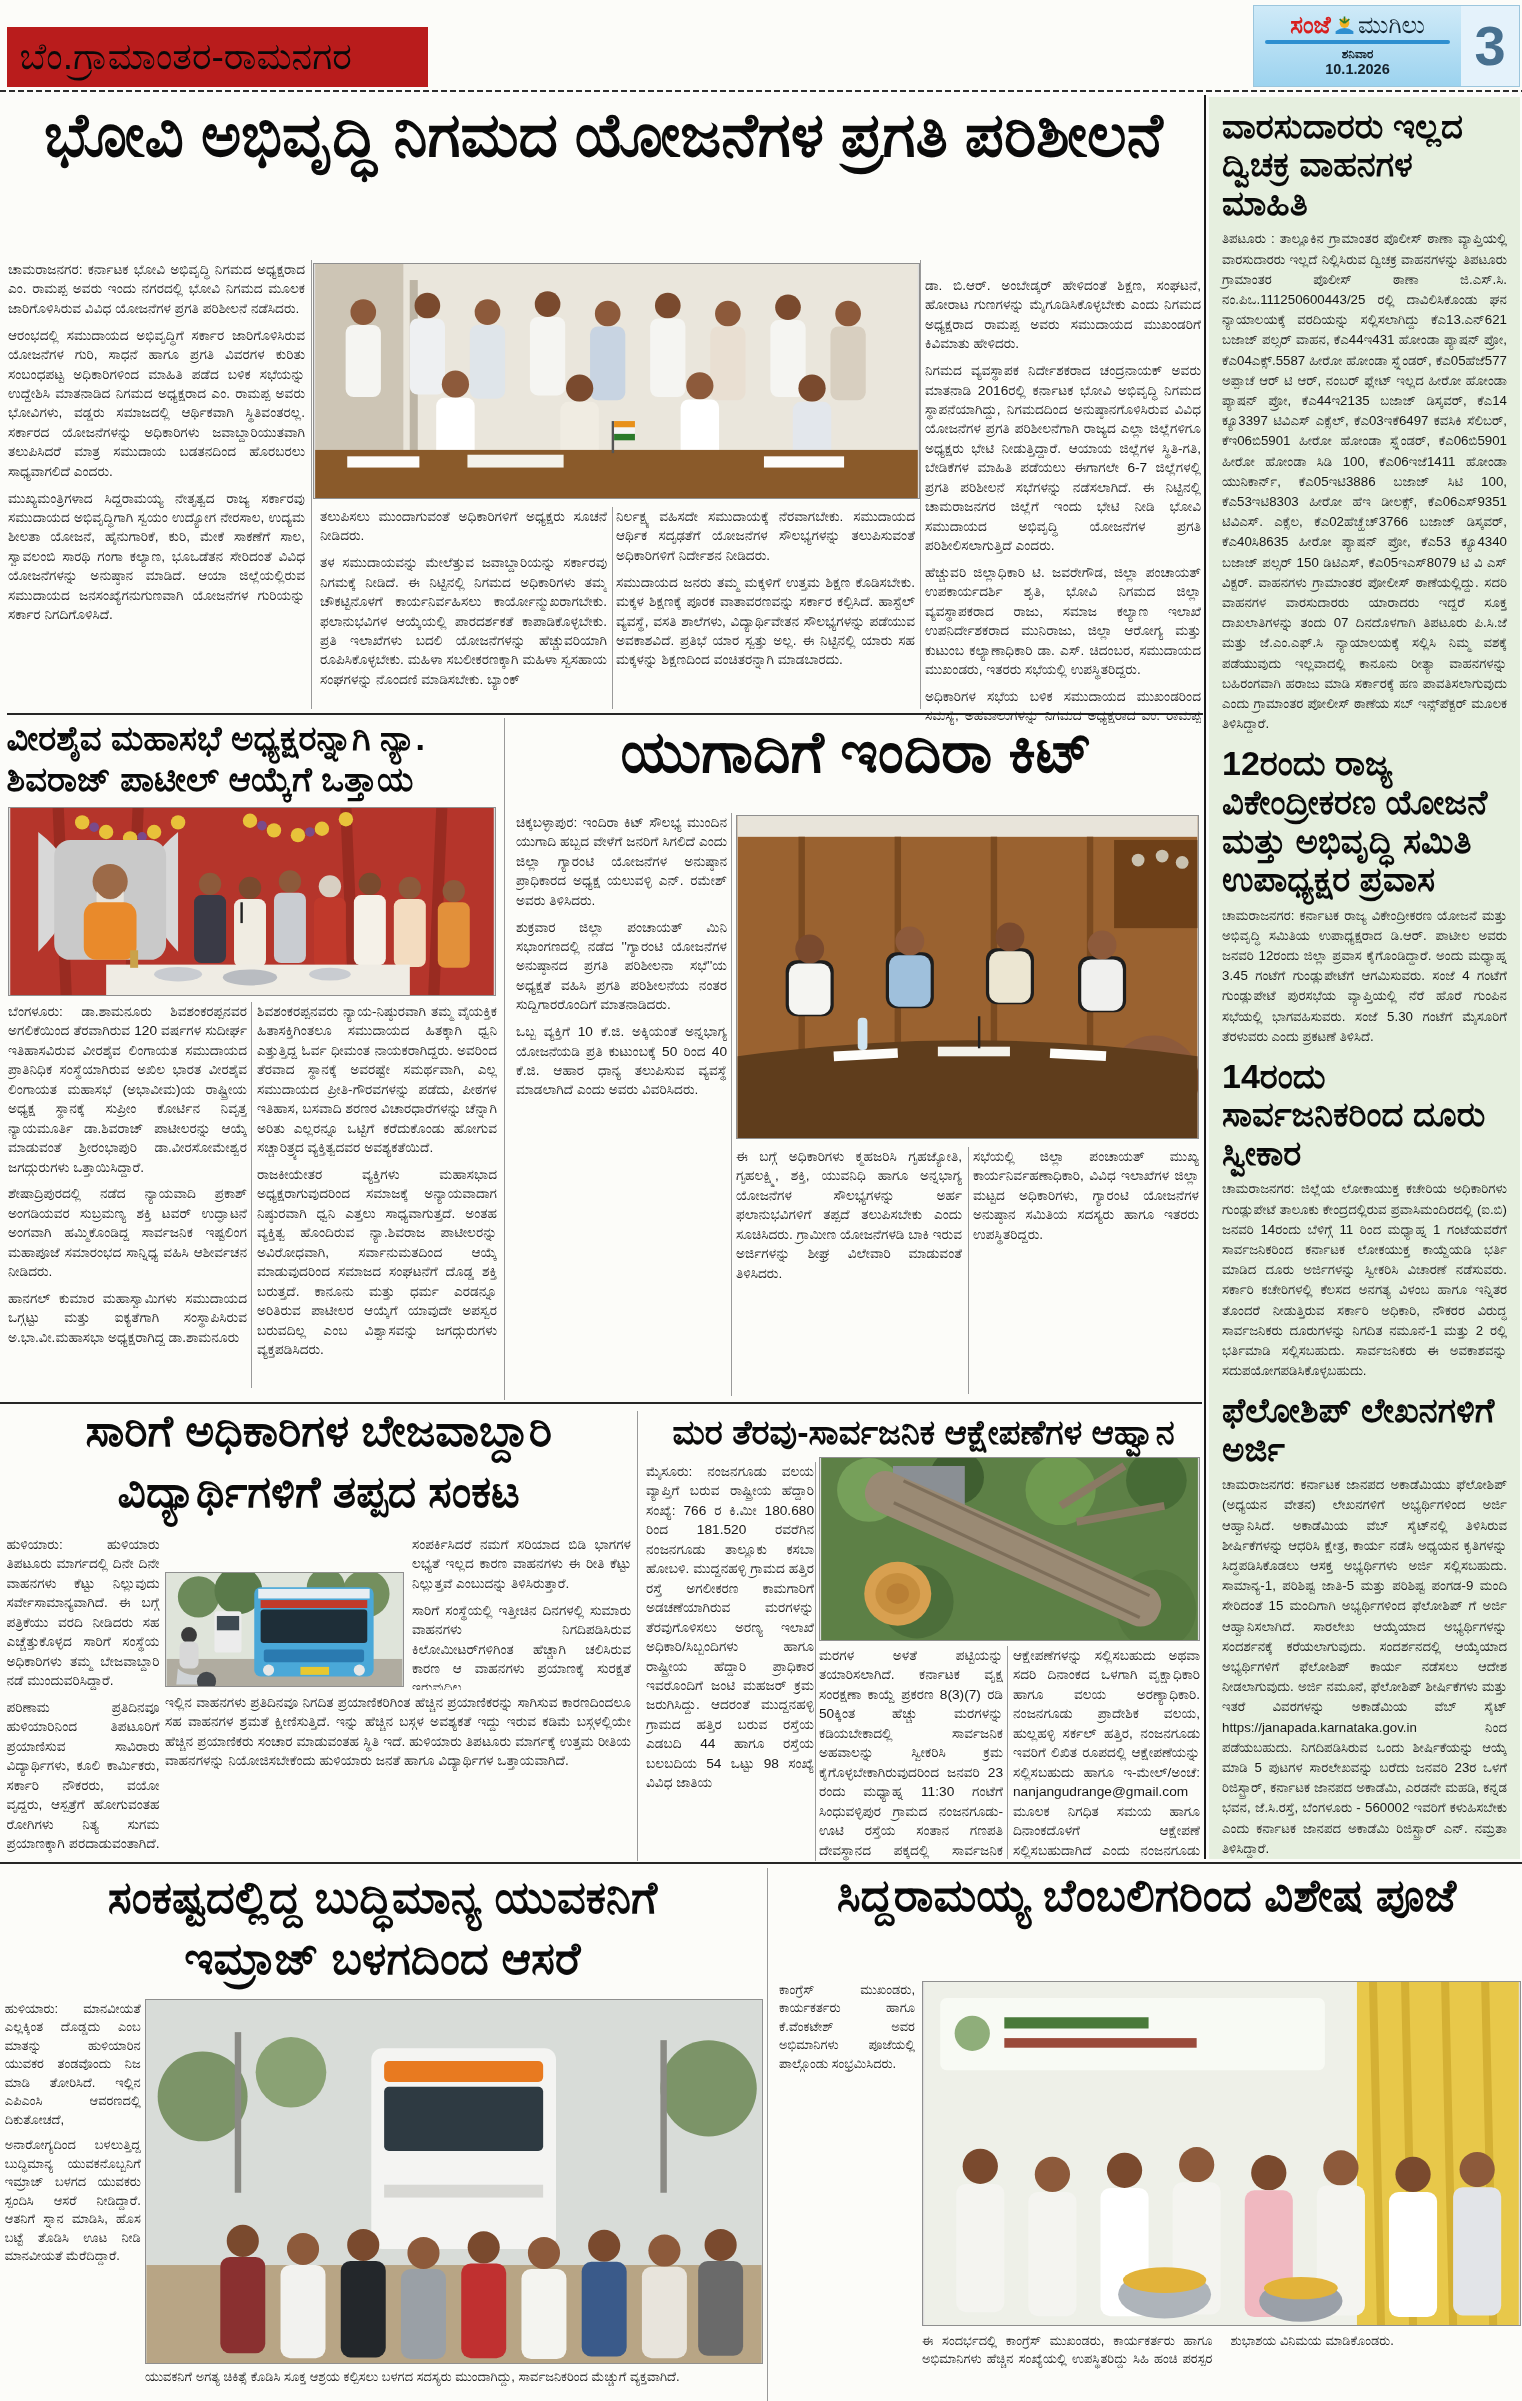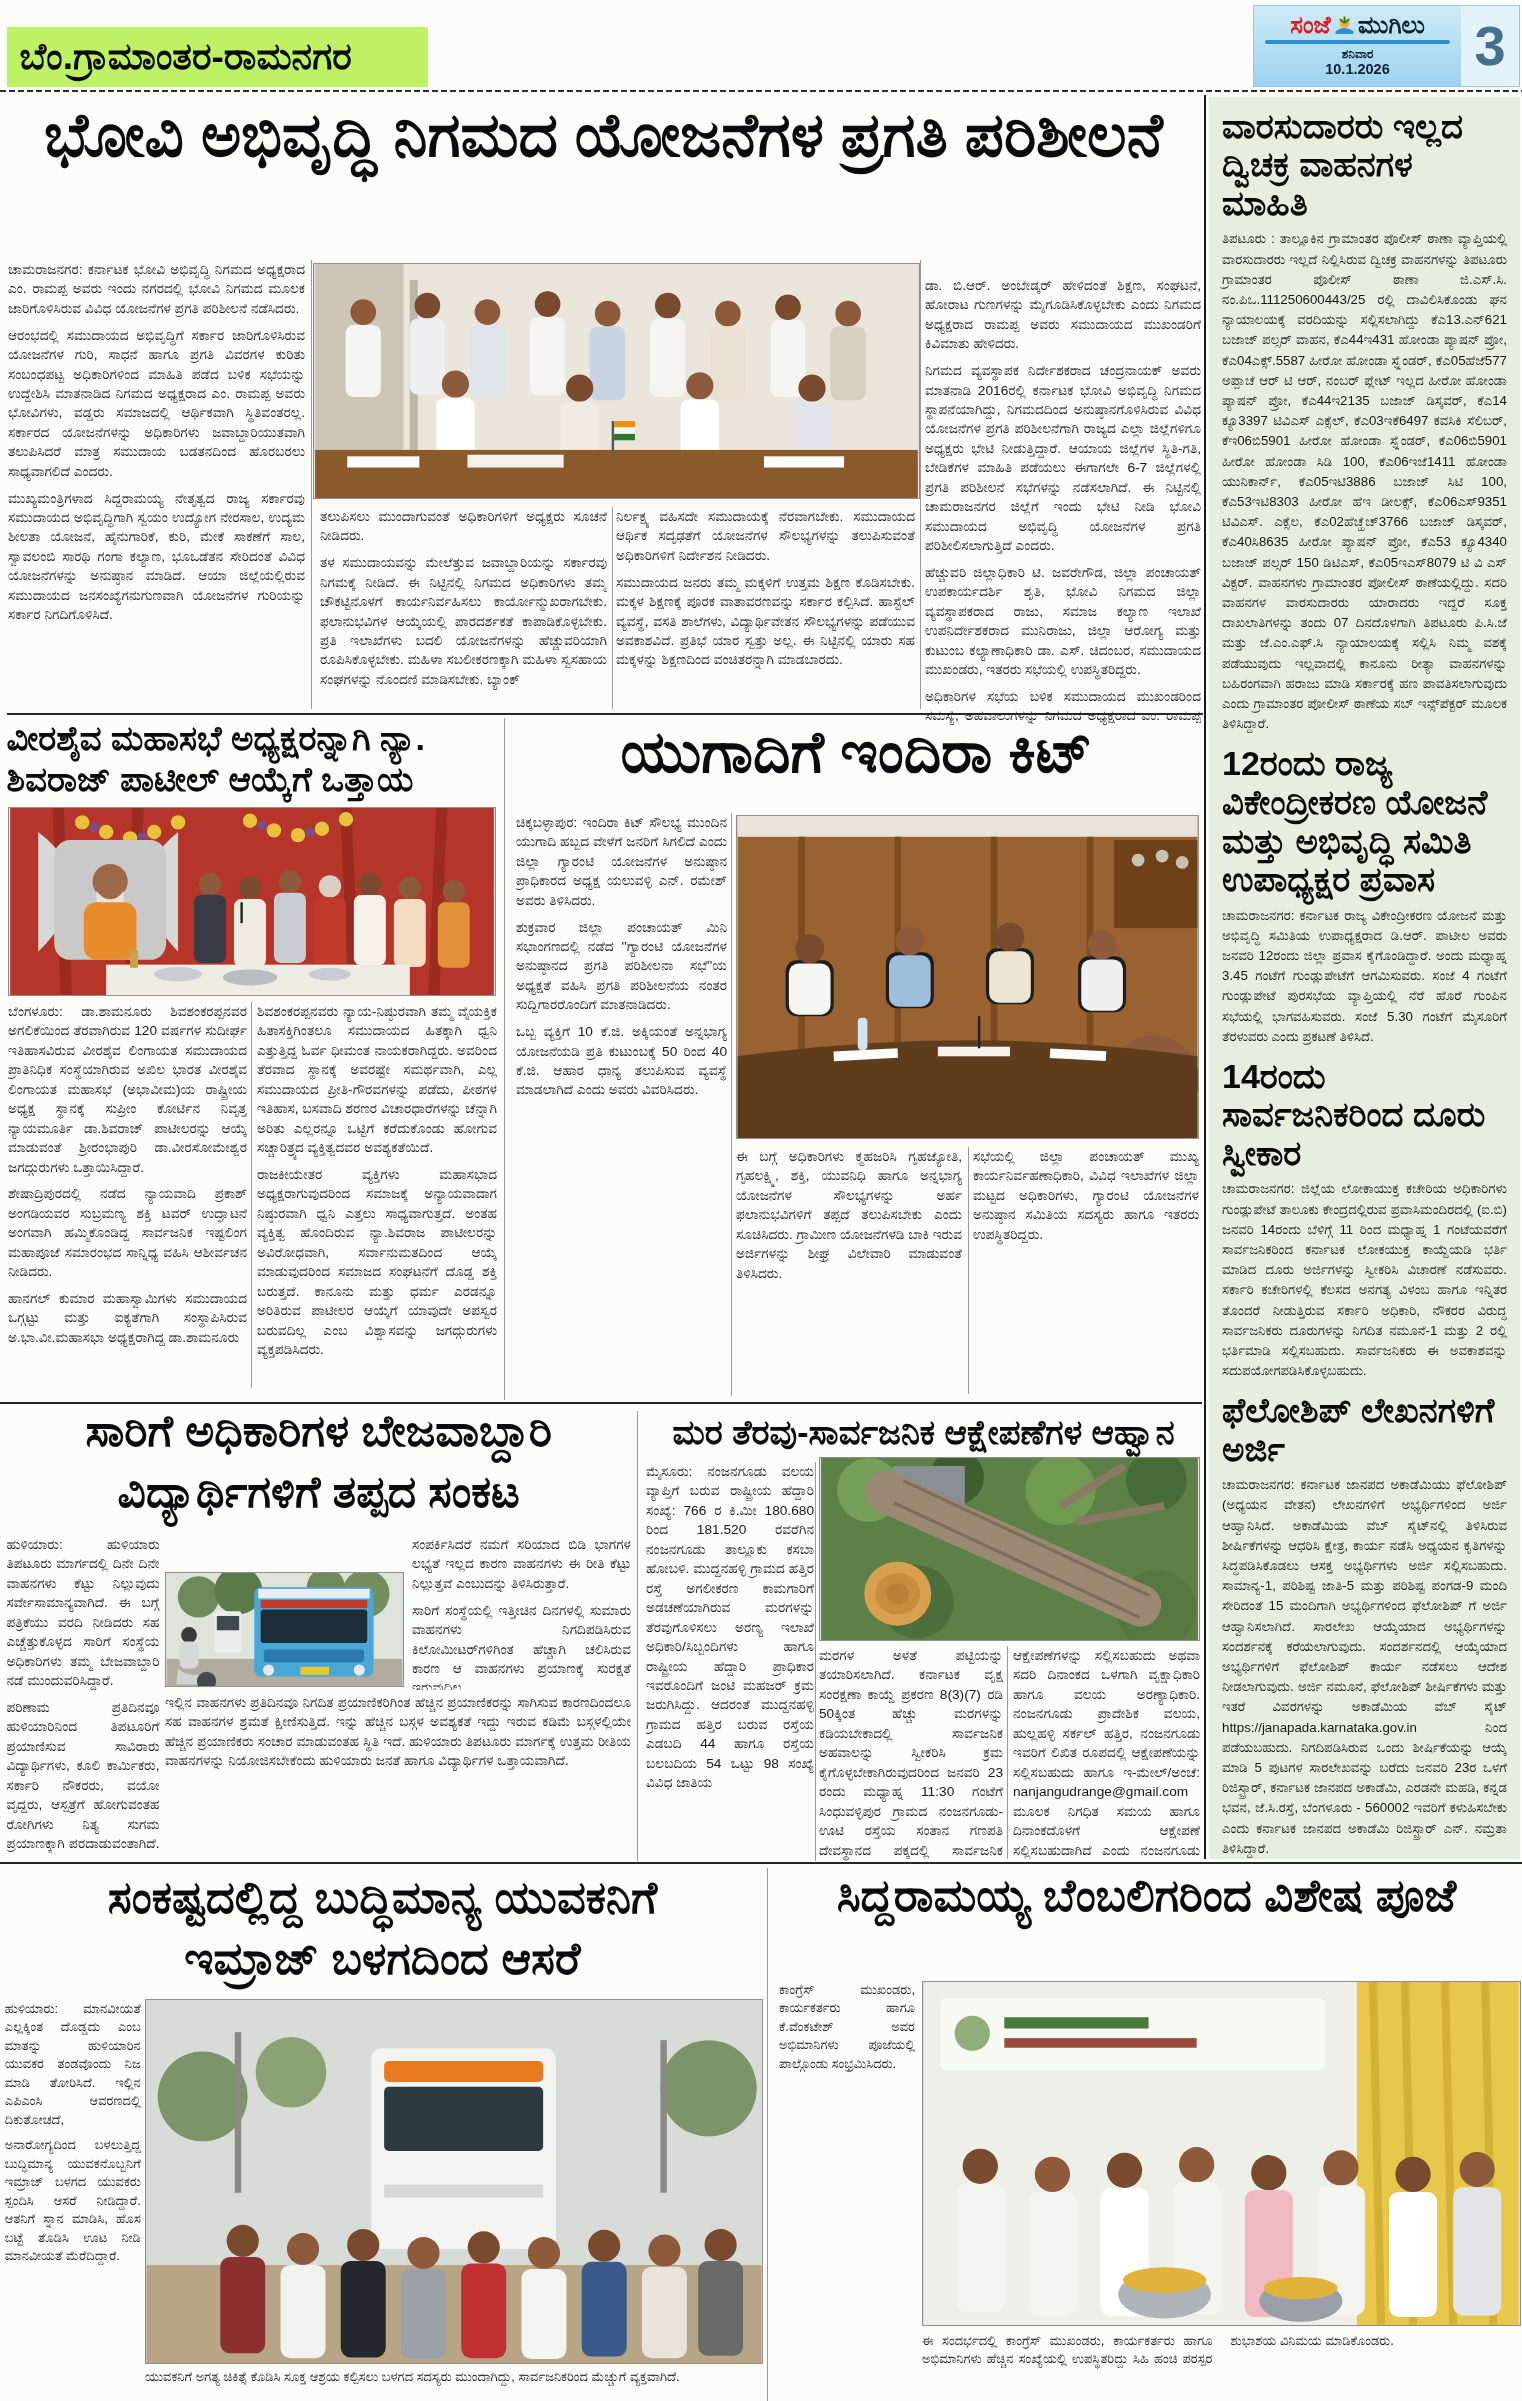--- a/index.html
+++ b/index.html
@@ -6,27 +6,27 @@
   .page{position:relative;width:1523px;height:2401px;background:#fcfcf9;
         font-family:"Liberation Sans",sans-serif;color:#111;overflow:hidden;}
   .abs{position:absolute;box-sizing:border-box;}
   .headline{font-weight:800;color:#0b0b0b;text-align:center;line-height:1.06;overflow:hidden;}
   .body-col{font-size:13.7px;line-height:1.42;text-align:justify;overflow:hidden;color:#171717;}
   .body-col p{margin:0 0 7.3px 0;}
   .photo{display:block;border:0.8px solid #8f8f8f;background:#ddd;}
   .vrule{background:#9a9a9a;width:0.8px;}
   .hrule{background:#262626;}
   .dashrule{background:repeating-linear-gradient(90deg,#2c2c2c 0 5.6px,transparent 5.6px 9px);}
-  .region-tag{background:#bef264;font-size:37px;font-weight:700;line-height:60px;
+  .region-tag{background:#b91c1c;font-size:37px;font-weight:400;line-height:60px;
               padding-left:13px;color:#0a0a0a;overflow:hidden;white-space:nowrap;}
   .masthead{display:flex;border:0.8px solid #9cc6dd;}
   .mh-left{flex:1;background:linear-gradient(#cfeaf8,#9cd3ef);text-align:center;padding-top:4.8px;overflow:hidden;}
   .mh-row{display:flex;align-items:center;justify-content:center;gap:3.2px;}
   .mh-red{color:#d81f1f;font-size:24px;font-weight:800;}
-  .mh-blue{color:#10222e;font-size:24px;font-weight:700;}
+  .mh-blue{color:#10222e;font-size:24px;font-weight:400;}
   .mh-rule{height:4px;background:#2e8fd0;margin:1.6px 11.3px 3.2px;border-radius:2.4px;}
   .mh-day{font-size:12px;color:#14212b;font-weight:700;}
   .mh-date{font-size:14.5px;color:#14212b;font-weight:700;}
   .mh-num{width:58px;background:#e4f2fb;color:#47708f;font-size:56px;font-weight:700;
           display:flex;align-items:center;justify-content:center;}
   .green{background:#e6efdf;padding:8px 13px;overflow:hidden;}
   .green h3{font-size:34px;line-height:1.14;font-weight:800;margin:9.7px 0 6.5px 0;color:#0a0a0a;text-align:left;}
   .gbody{font-size:13.3px;line-height:1.52;text-align:justify;color:#171717;}
   .gbody p{margin:0 0 5.6px 0;}
 </style>

